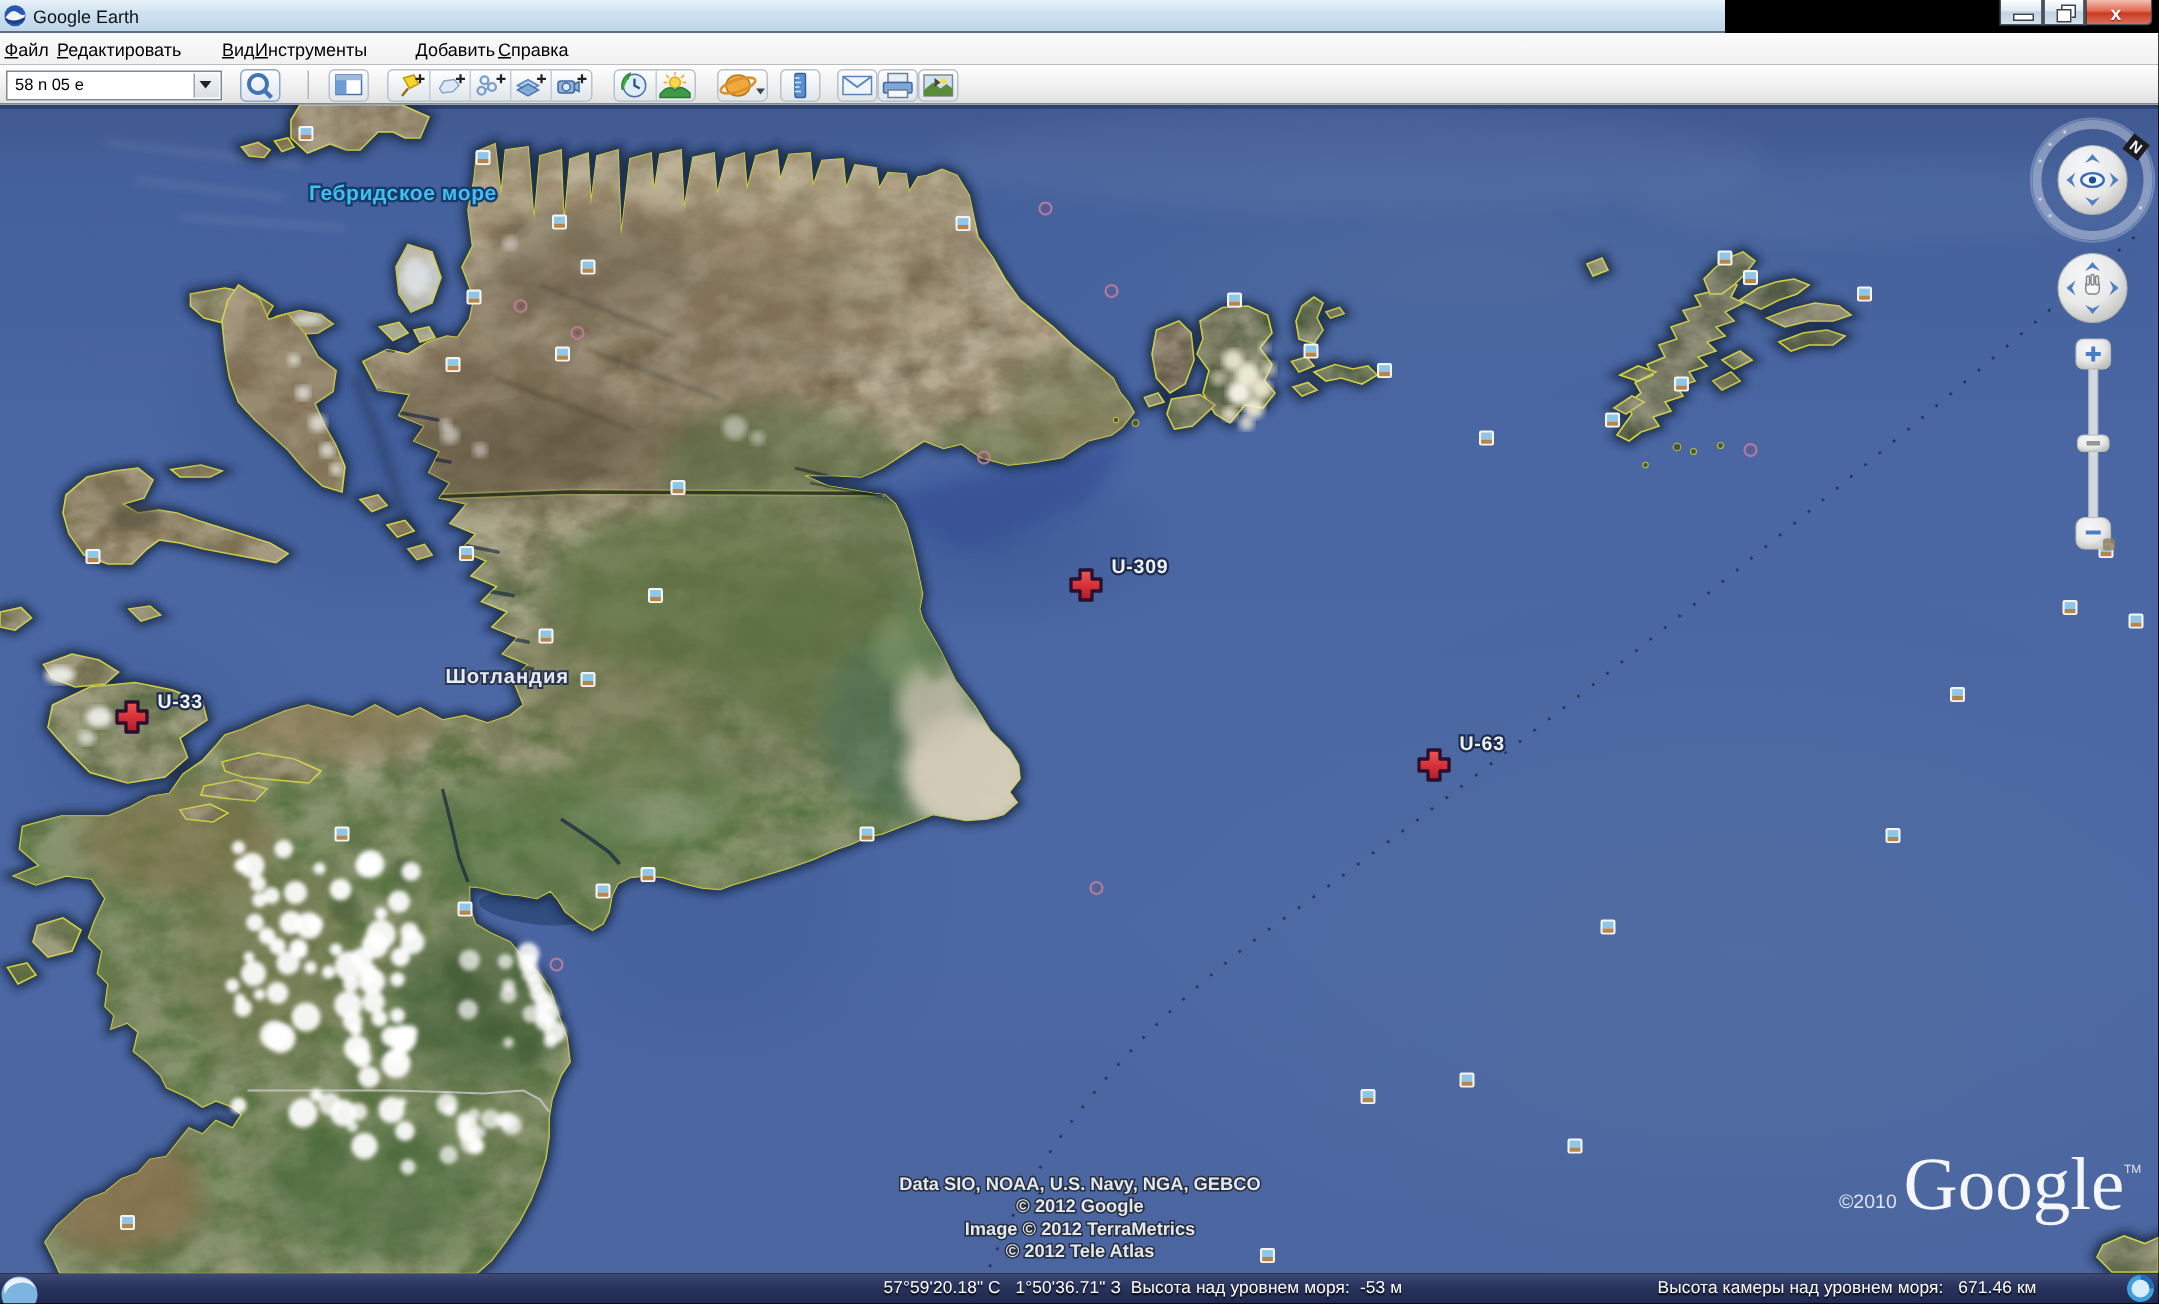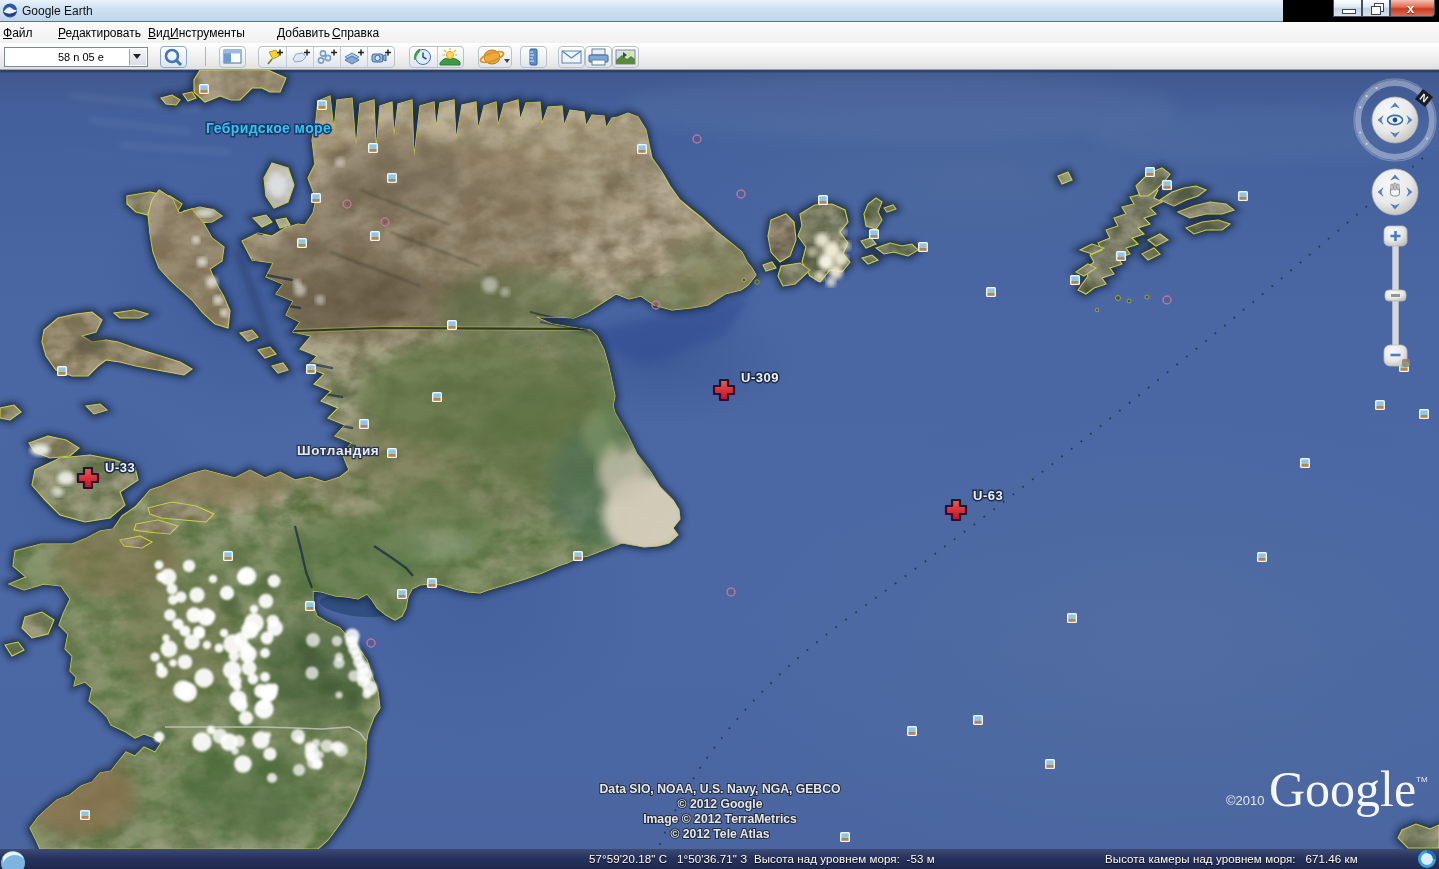--- a/index.html
+++ b/index.html
@@ -1,27 +1,27 @@
 <!DOCTYPE html>
 <html><head><meta charset="utf-8">
 <style>
   html,body{margin:0;padding:0;width:1439px;height:869px;overflow:hidden;background:#000;}
   body{font-family:"Liberation Sans",sans-serif;position:relative;}
-  .titlebar{position:absolute;left:0;top:0;width:1283px;height:21px;
+  .titlebar{position:absolute;left:0;top:0;width:1150px;height:21px;
     background:linear-gradient(#e8f2fa,#cfe2f1 40%,#bed5e9);border-bottom:1px solid #5f7285;}
   .titletext{position:absolute;left:22px;top:4px;font-size:12px;color:#111;}
   .winbtn{position:absolute;top:0;height:17px;border:1px solid #45525e;border-top:none;box-sizing:border-box;}
   .menubar{position:absolute;left:0;top:22px;width:1439px;height:21px;background:linear-gradient(#fbfbfb,#f1f1f1);}
   .menubar span{position:absolute;top:4px;font-size:12px;color:#000;}
   .toolbar{position:absolute;left:0;top:43px;width:1439px;height:27px;
     background:linear-gradient(#ffffff,#ececec 70%,#e0e0e0);border-bottom:1px solid #97a0ab;box-sizing:border-box;}
   .tbtn{position:absolute;top:3px;width:27px;height:22px;border:1px solid #b9c2cc;border-radius:4px;
     background:linear-gradient(#ffffff,#dfe5ea);box-sizing:border-box;}
   .combo{position:absolute;left:4px;top:4px;width:144px;height:20px;background:#fff;border:1px solid #7b8a97;box-sizing:border-box;}
-  .combo .txt{position:absolute;left:5px;top:3px;font-size:11px;color:#000;margin-left:48px;}
+  .combo .txt{position:absolute;left:5px;top:3px;font-size:11px;color:#000;}
   .combo .drop{position:absolute;right:1px;top:1px;width:16px;height:16px;background:linear-gradient(#f4f6f8,#d8dee5);border-left:1px solid #9aa6b1;}
   .statusbar{position:absolute;left:0;top:849px;width:1439px;height:20px;
     background:linear-gradient(#3d4a74,#28335c 45%,#1f2950);}
   .statusbar .st{position:absolute;top:4px;font-size:11.5px;color:#fff;text-shadow:0 1px 1px #000;letter-spacing:0.1px;}
   #map{position:absolute;left:0;top:70px;}
 </style></head>
 <body>
 
 <div class="titlebar">
   <svg width="16" height="15" style="position:absolute;left:2px;top:3px">
@@ -37,21 +37,21 @@
      <div style="position:absolute;left:11px;top:3px;width:8px;height:7px;background:#fff;border:1px solid #39444e;"></div>
      <div style="position:absolute;left:8px;top:6px;width:8px;height:7px;background:#fff;border:1px solid #39444e;"></div>
   </div>
   <div class="winbtn" style="left:1390px;width:45px;background:linear-gradient(#f3c0b4,#e2694f 45%,#c83c22 55%,#d9705a);border-bottom-right-radius:4px;">
      <div style="position:absolute;left:16px;top:1px;color:#fff;font-size:13px;font-weight:bold;text-shadow:0 1px 1px #7a1a08;">x</div>
   </div>
 </div>
 
 <div class="menubar">
   <span style="left:3px"><u>Ф</u>айл</span>
-  <span style="left:58px"><u>Р</u>едактировать</span>
+  <span style="left:38px"><u>Р</u>едактировать</span>
   <span style="left:148px"><u>В</u>ид</span>
   <span style="left:170px"><u>И</u>нструменты</span>
   <span style="left:277px"><u>Д</u>обавить</span>
   <span style="left:332px"><u>С</u>правка</span>
 </div>
 
 <div class="toolbar">
   <div class="combo">
       <span class="txt">58 n 05 e</span>
     <div class="drop"><svg width="14" height="14">

